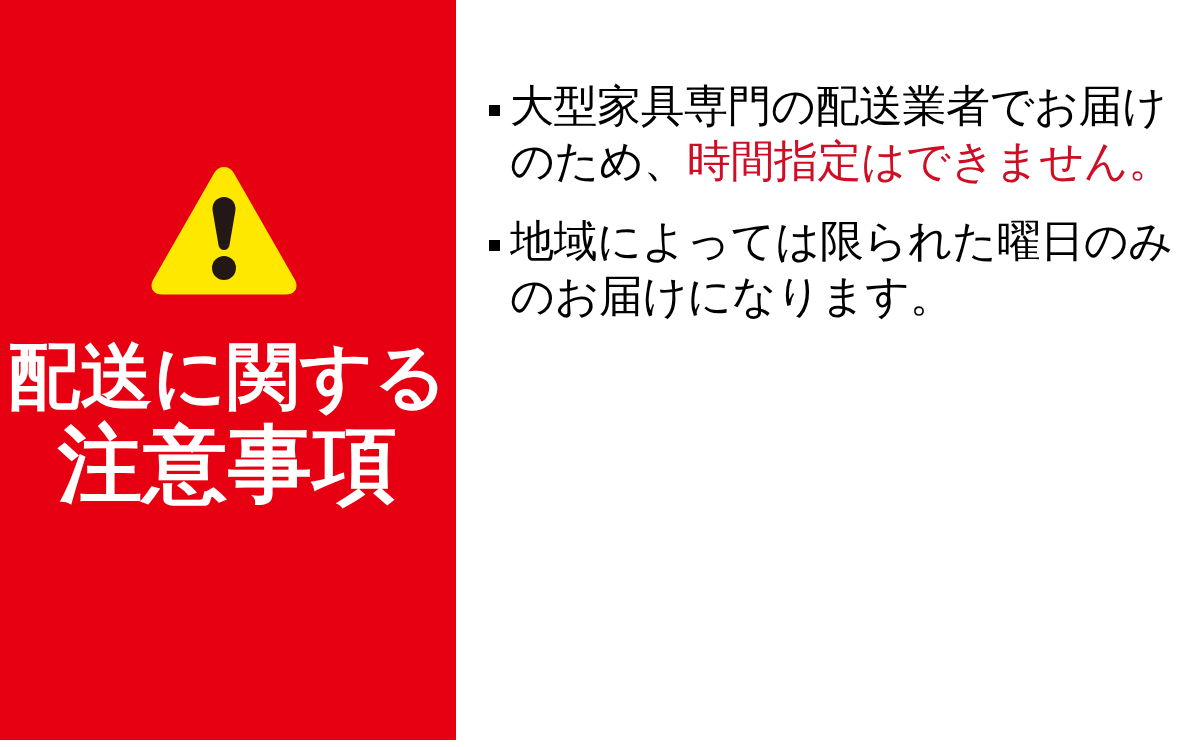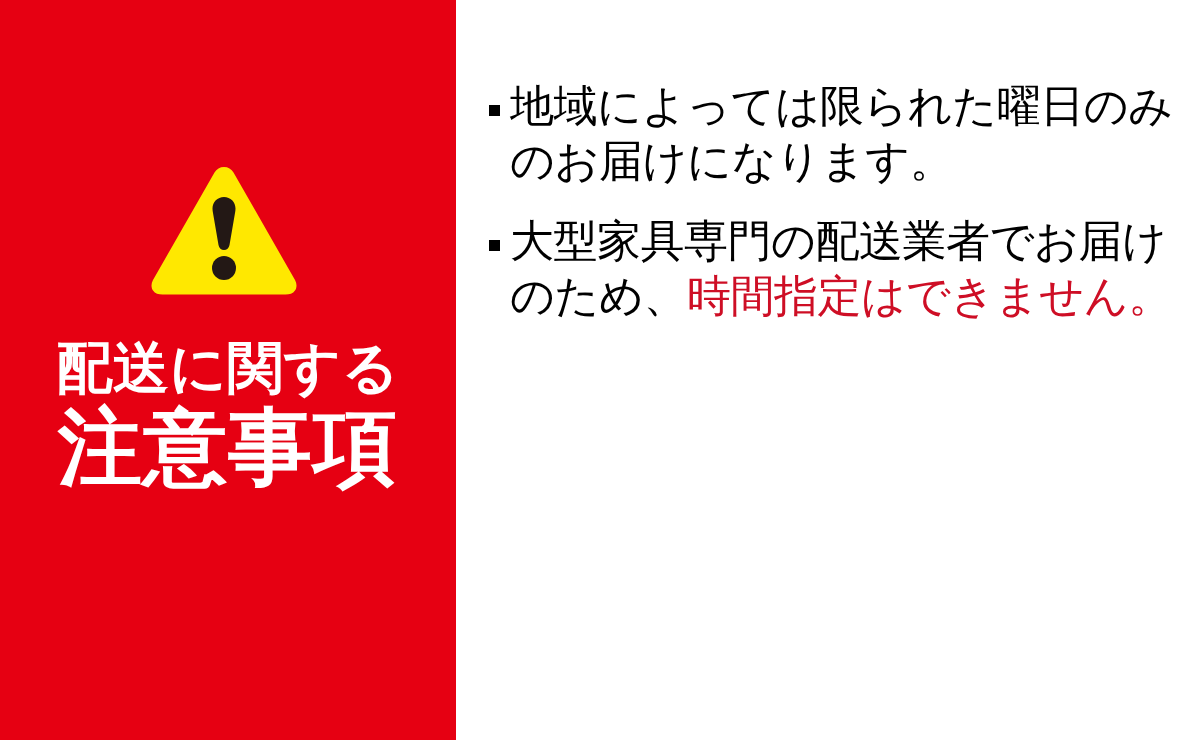--- a/index.html
+++ b/index.html
@@ -51,21 +51,21 @@
   .title-block {
     position: absolute;
     left: 0;
     right: 0;
     top: 338px;
     text-align: center;
     color: #ffffff;
   }
   .title-line-1 {
     display: block;
-    font-size: 56px;
+    font-size: 72px;
     font-weight: 700;
     line-height: 1.06;
     letter-spacing: 0.5px;
     white-space: nowrap;
   }
   .title-line-2 {
     display: block;
     font-size: 84px;
     font-weight: 700;
     line-height: 1.06;
@@ -140,28 +140,28 @@
     </div>
 
   </div>
 
   <div class="notes-panel">
     <ul class="note-list">
 
       <li class="note-item">
         <span class="note-bullet"></span>
         <span class="note-text">
-          <span>地域によっては限られた曜日のみのお届けになります。</span>
+          <span>大型家具専門の配送業者でお届けのため、</span><span class="em-red">時間指定はできません。</span>
         </span>
       </li>
 
       <li class="note-item">
         <span class="note-bullet"></span>
         <span class="note-text">
-          <span>大型家具専門の配送業者でお届けのため、</span><span class="em-red">時間指定はできません。</span>
+          <span>地域によっては限られた曜日のみのお届けになります。</span>
         </span>
       </li>
 
 
     </ul>
   </div>
 
 </div>
 
 </body></html>

